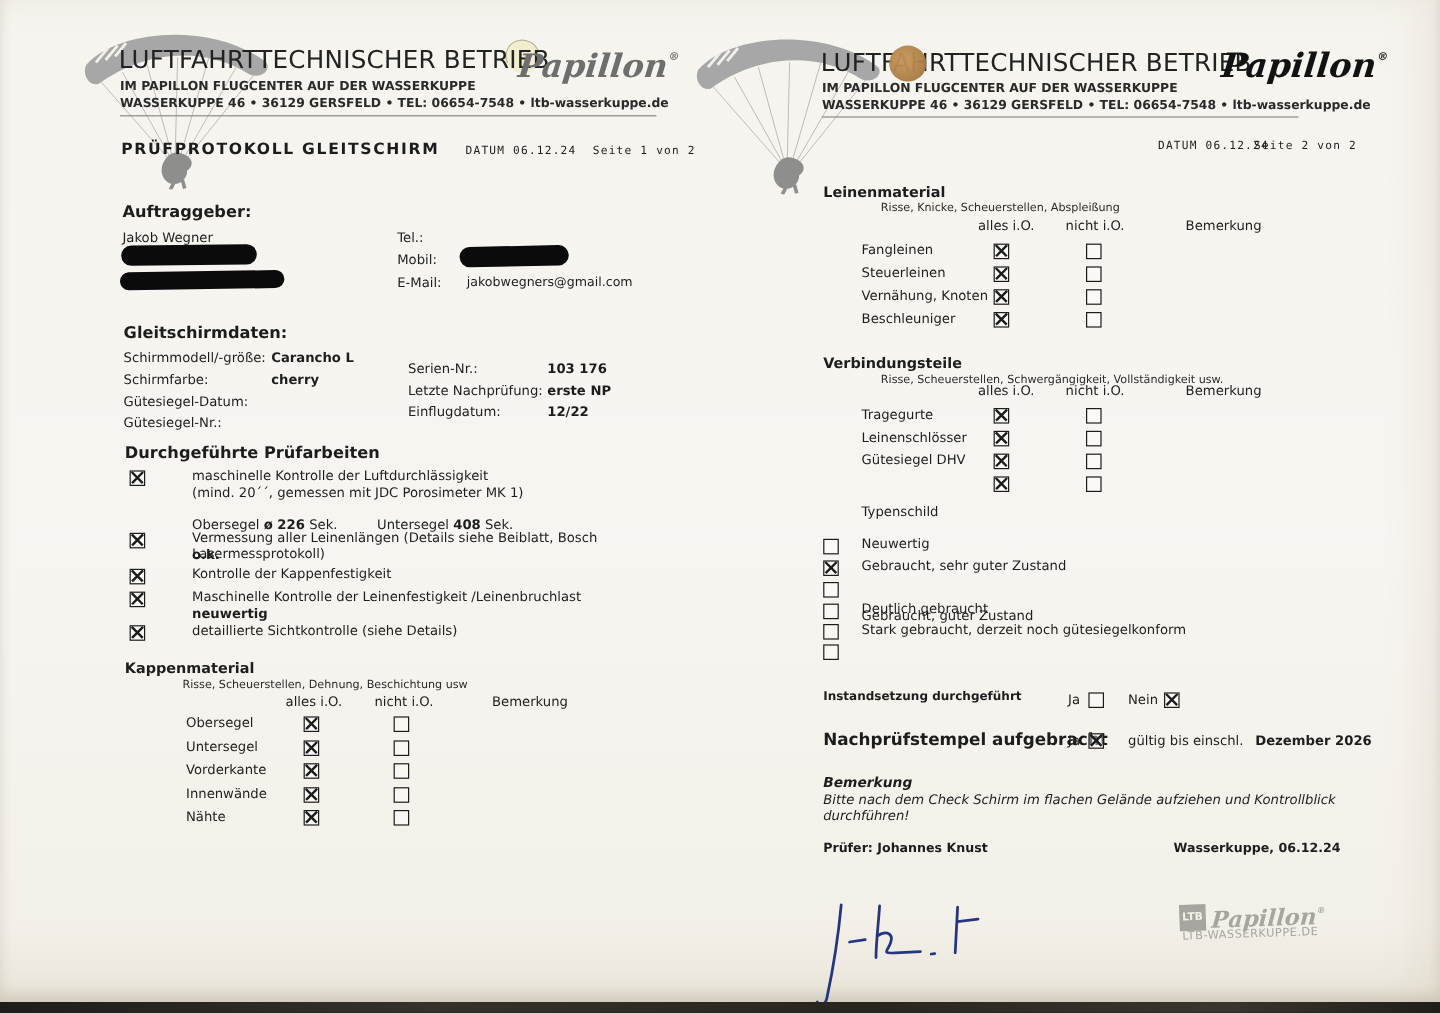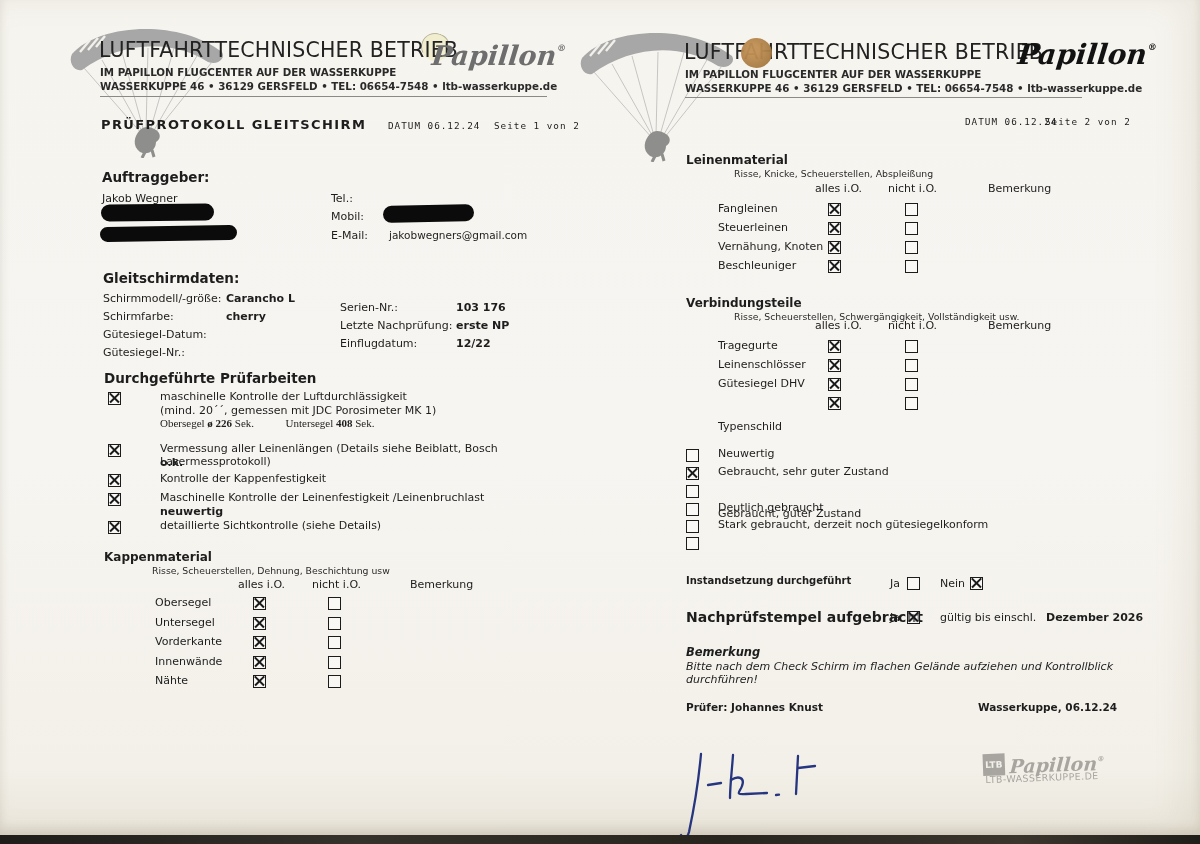--- a/index.html
+++ b/index.html
@@ -88,21 +88,21 @@
   <div class="abs t body-txt" style="left:340px;top:319px;">Letzte Nachprüfung:</div>
   <div class="abs t body-txt b" style="left:456px;top:319px;">erste NP</div>
   <div class="abs t body-txt" style="left:340px;top:337px;">Einflugdatum:</div>
   <div class="abs t body-txt b" style="left:456px;top:337px;">12/22</div>
 
   <div class="abs t h-section" style="left:104px;top:370px;">Durchgeführte Prüfarbeiten</div>
   <span class="cb checked" style="left:108px;top:392px;"></span>
   <div class="abs t body-txt" style="left:160px;top:390px;">maschinelle Kontrolle der Luftdurchlässigkeit</div>
   <div class="abs t body-txt" style="left:160px;top:404px;">(mind. 20´´, gemessen mit JDC Porosimeter MK 1)</div>
 
-  <div class="abs t body-txt" style="left:160px;top:417px;font-family:Liberation Serif, serif;">
+  <div class="abs t body-txt" style="left:160px;top:431px;">
     <span>Obersegel</span>
     <span class="b">ø 226</span>
     <span>Sek.</span>
     <span style="display:inline-block;width:26px;"></span>
     <span>Untersegel</span>
     <span class="b">408</span>
     <span>Sek.</span>
   </div>
 
   <span class="cb checked" style="left:108px;top:444px;"></span>

